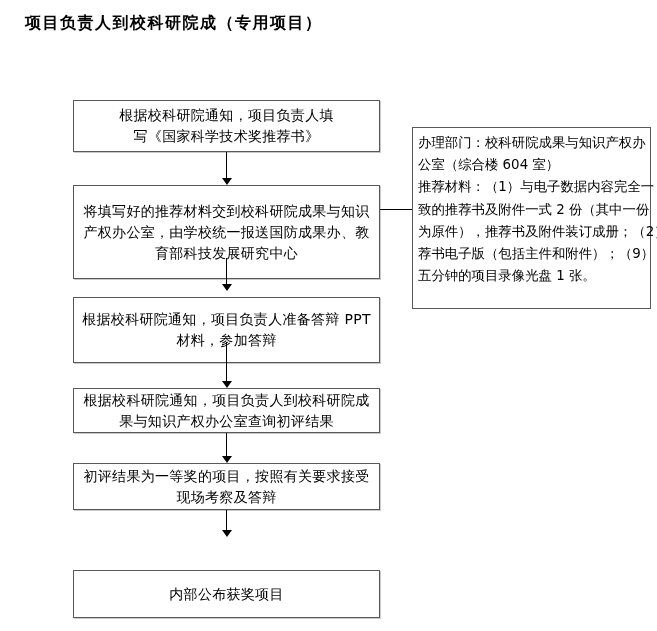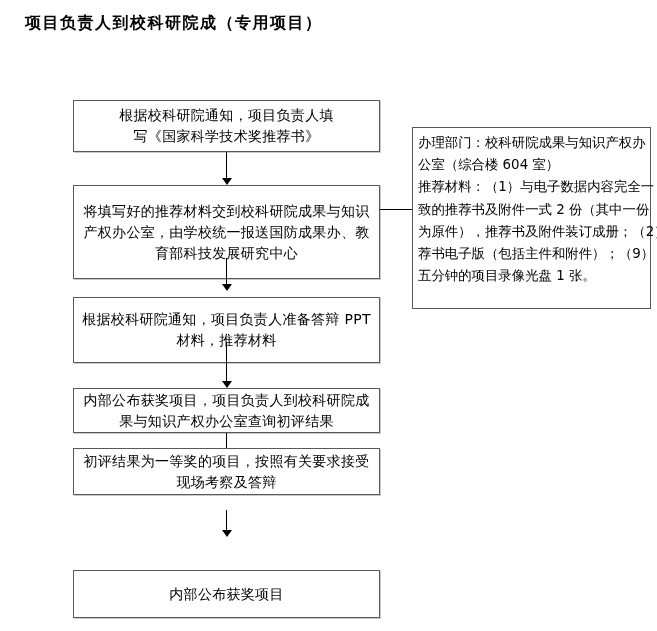--- a/index.html
+++ b/index.html
@@ -39,21 +39,21 @@
     align-items: center;
     font-size: 14px;
     letter-spacing: 0.3px;
     line-height: 21px;
     text-align: center;
   }
   .s1 { top: 100px; height: 52px; }
   .s2 { top: 185px; height: 94px; justify-content: center; }
   .s3 { top: 297px; height: 66px; }
   .s4 { top: 388px; height: 45px; }
-  .s5 { top: 448px; height: 47px; text-align: right; }
+  .s5 { top: 463px; height: 47px; text-align: right; }
   .s6 { top: 538px; height: 48px; margin-top: 32px; }
 
   .vline {
     position: absolute;
     left: 226px;
     width: 1px;
     background: #000000;
   }
   .a1 { top: 152px; height: 27px; }
   .a2 { top: 258px; height: 27px; }
@@ -132,28 +132,28 @@
     <span class="line">为原件），推荐书及附件装订成册；（2）</span>
     <span class="line">荐书电子版（包括主件和附件）；（9）</span>
     <span class="line">五分钟的项目录像光盘 1 张。</span>
   </div>
 
   <div class="vline a2"></div>
   <div class="ahead h2"></div>
 
   <div class="flow-box s3">
     <span class="line">根据校科研院通知，项目负责人准备答辩 PPT</span>
-    <span class="line">材料，推荐材料</span>
+    <span class="line">材料，参加答辩</span>
   </div>
 
   <div class="vline a3"></div>
   <div class="ahead h3"></div>
 
   <div class="flow-box s4">
-    <span class="line">内部公布获奖项目，项目负责人到校科研院成</span>
+    <span class="line">根据校科研院通知，项目负责人到校科研院成</span>
     <span class="line">果与知识产权办公室查询初评结果</span>
   </div>
 
   <div class="vline a4"></div>
   <div class="ahead h4"></div>
 
   <div class="flow-box s5">
     <span class="line">初评结果为一等奖的项目，按照有关要求接受</span>
     <span class="line">现场考察及答辩</span>
   </div>

